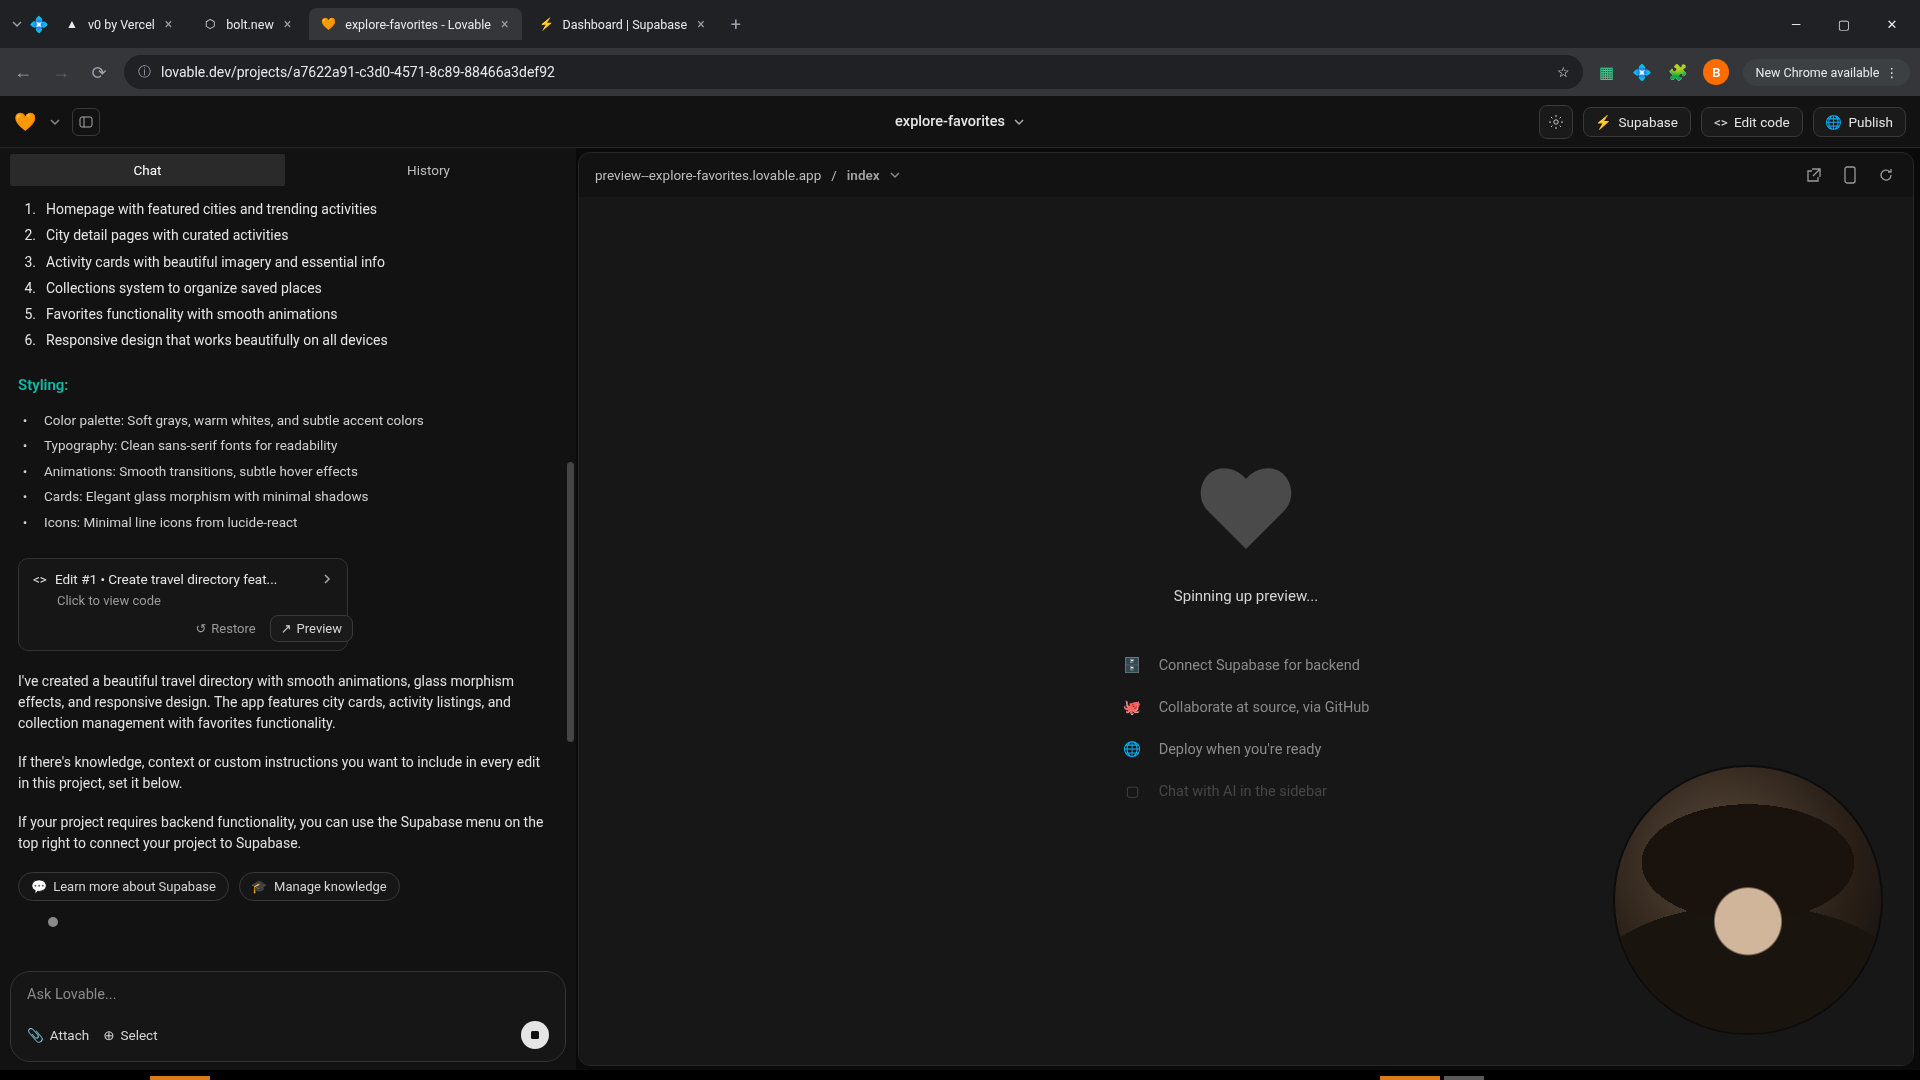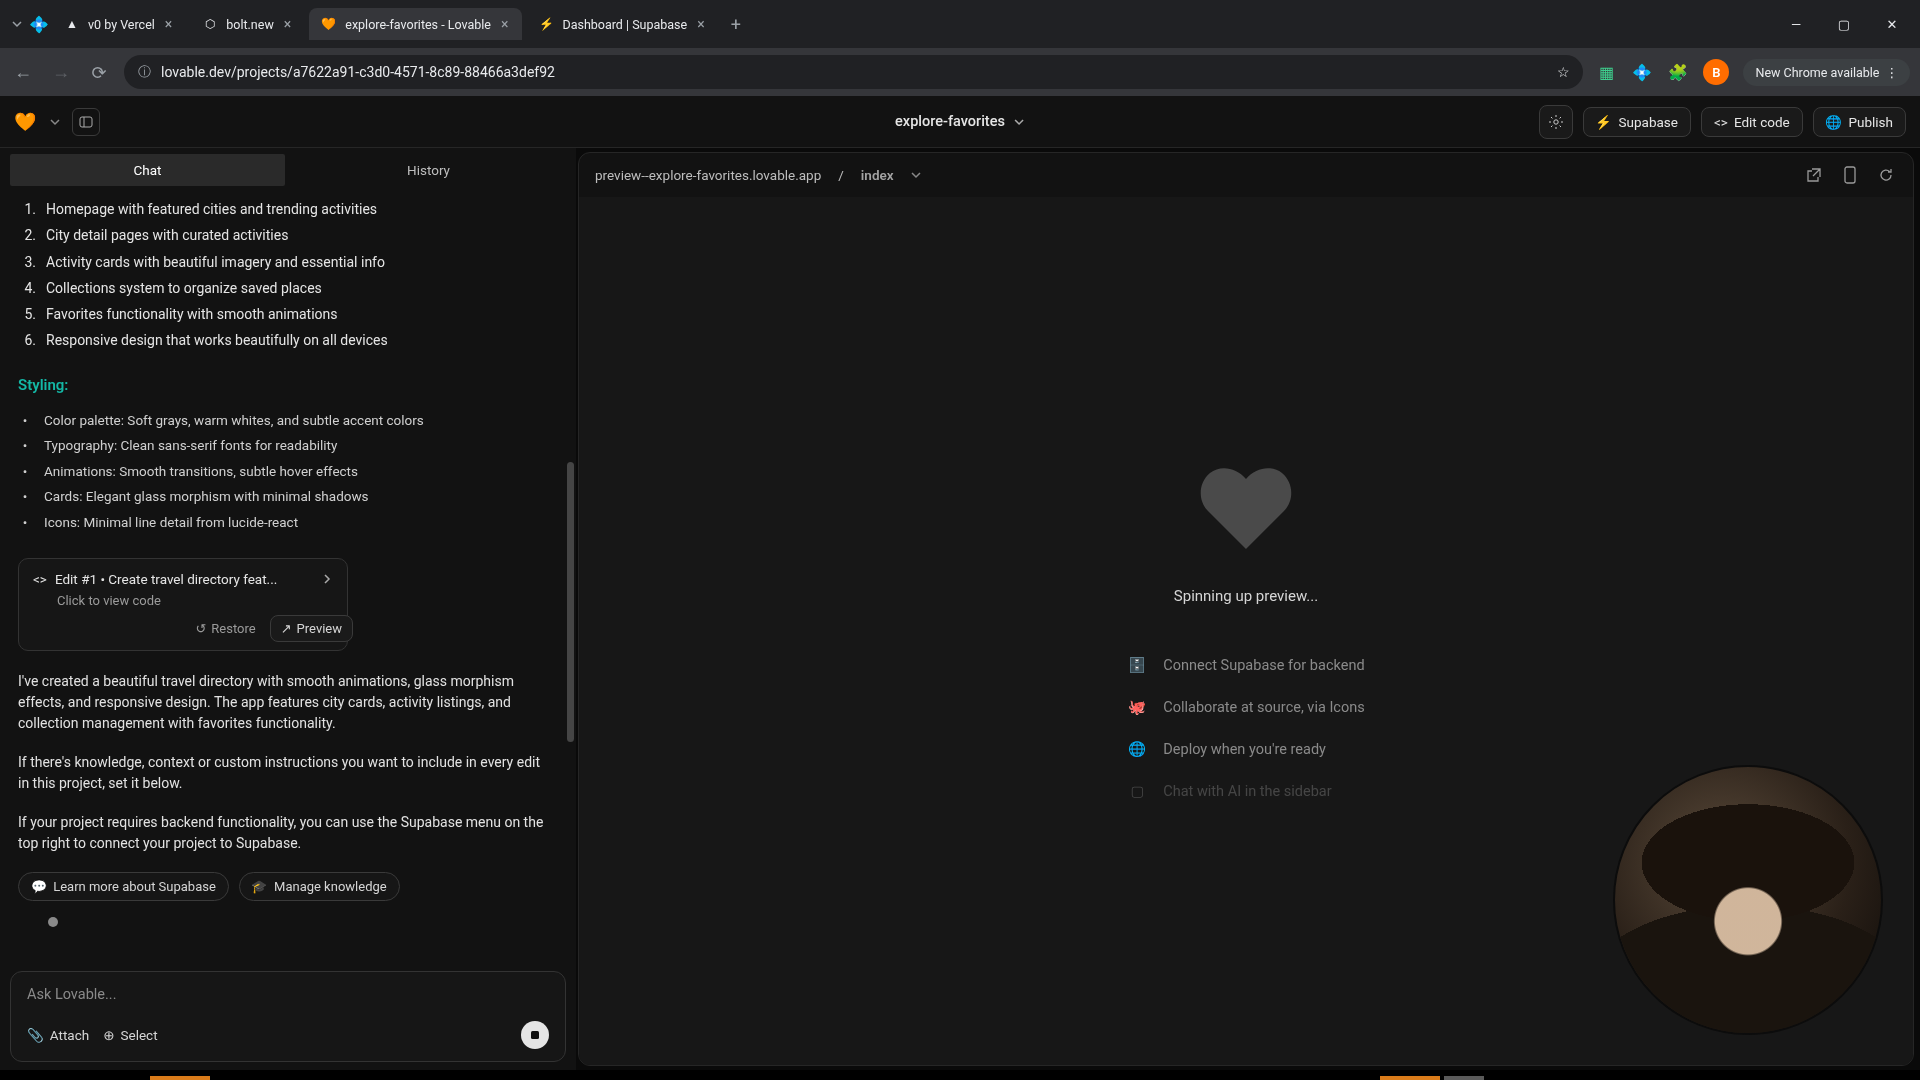--- a/index.html
+++ b/index.html
@@ -61,29 +61,29 @@
 .mini-btn { display:flex; align-items:center; gap:5px; padding:5px 10px; font-size:13px; color:#d5d5d5; border:1px solid #3a3a3a; border-radius:8px; background:#1a1a1a; }
 .mini-btn.ghost { border:none; background:transparent; color:#9a9a9a; }
 
 .para { font-size:14px; color:#e2e2e2; line-height:1.5; margin-bottom:18px; }
 
 .action-chips { display:flex; gap:10px; margin-top:4px; }
 .chip { display:flex; align-items:center; gap:6px; padding:6px 12px; border:1px solid #3a3a3a; border-radius:18px; font-size:13px; color:#d5d5d5; background:#161616; }
 
 .typing-dot { width:10px; height:10px; background:#8a8a8a; border-radius:50%; margin:16px 0 0 30px; }
 
-.composer { margin:8px 10px; border:1px solid #333; border-radius:12px; padding:14px 16px 12px; background:#161616; }
+.composer { margin:8px 10px; border:1px solid #333; border-radius:20px; padding:14px 16px 12px; background:#161616; }
 .composer-input { font-size:14.5px; color:#8a8a8a; margin-bottom:18px; }
 .composer-row { display:flex; align-items:center; gap:14px; }
 .composer-btn { display:flex; align-items:center; gap:6px; font-size:13.5px; color:#d5d5d5; }
 .send-btn { margin-left:auto; width:28px; height:28px; border-radius:50%; background:#e5e5e5; display:flex; align-items:center; justify-content:center; color:#111; }
 
 
 .preview-pane { flex:1; display:flex; flex-direction:column; border-left:1px solid #262626; background:#121212; margin:4px 6px 4px 2px; border:1px solid #262626; border-radius:12px; overflow:hidden; }
-.preview-bar { height:44px; display:flex; align-items:center; padding:0 16px; gap:17px; font-size:13.5px; color:#bdbdbd; }
+.preview-bar { height:44px; display:flex; align-items:center; padding:0 16px; gap:10px; font-size:13.5px; color:#bdbdbd; }
 .preview-bar-right { margin-left:auto; display:flex; gap:14px; }
 .pv-icon { width:22px; height:22px; display:flex; align-items:center; justify-content:center; color:#9a9a9a; }
 
 .preview-body { flex:1; display:flex; align-items:center; justify-content:center; background:#171717; position:relative; }
 .center-col { display:flex; flex-direction:column; align-items:center; gap:26px; }
 .big-heart { width:100px; height:100px; background:#4a4a4a; clip-path:path('M50 88 L12 50 C2 40 2 22 14 12 C24 4 40 6 50 18 C60 6 76 4 86 12 C98 22 98 40 88 50 Z'); }
 .spin-text { font-size:15px; color:#d5d5d5; margin-bottom:10px; }
 .hint-list { display:flex; flex-direction:column; gap:22px; margin-top:14px; }
 .hint { display:flex; align-items:center; gap:16px; font-size:14.5px; color:#8a8a8a; }
 .hint.faded { opacity:.4; }
@@ -260,21 +260,21 @@
         <li>
             <span class="dot">•</span>
             <span>Animations: Smooth transitions, subtle hover effects</span>
           </li>
         <li>
             <span class="dot">•</span>
             <span>Cards: Elegant glass morphism with minimal shadows</span>
           </li>
         <li>
             <span class="dot">•</span>
-            <span>Icons: Minimal line detail from lucide-react</span>
+            <span>Icons: Minimal line icons from lucide-react</span>
           </li>
       </ul>
 
       <div class="edit-card">
         <div class="edit-card-top">
           <span>&lt;&gt;</span>
           <span style="flex:1; white-space:nowrap; overflow:hidden; text-overflow:ellipsis;">Edit #1 • Create travel directory feat...</span>
           <svg width="12" height="12" viewBox="0 0 12 12">
               <path d="M4 2l4 4-4 4" stroke="#aaa" stroke-width="1.5" fill="none"></path>
             </svg>
@@ -361,21 +361,21 @@
       <div class="center-col">
         <div class="big-heart"></div>
         <div class="spin-text">Spinning up preview...</div>
         <div class="hint-list">
           <div class="hint">
             <span class="hint-icon">🗄️</span>
             <span>Connect Supabase for backend</span>
           </div>
           <div class="hint">
             <span class="hint-icon">🐙</span>
-            <span>Collaborate at source, via Icons</span>
+            <span>Collaborate at source, via GitHub</span>
           </div>
           <div class="hint">
             <span class="hint-icon">🌐</span>
             <span>Deploy when you're ready</span>
           </div>
           <div class="hint faded">
             <span class="hint-icon">▢</span>
             <span>Chat with AI in the sidebar</span>
           </div>
         </div>

